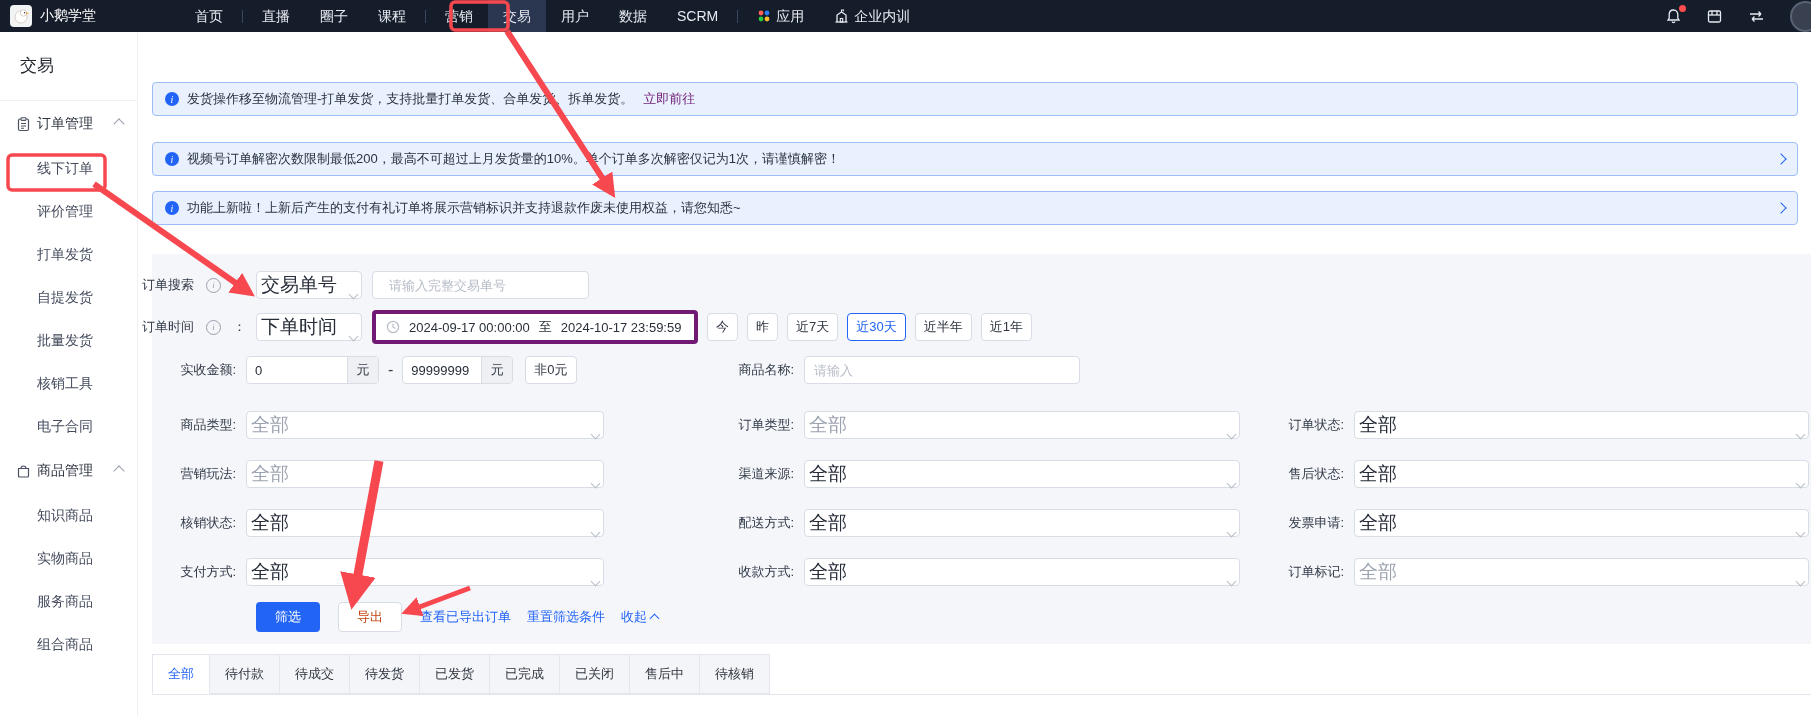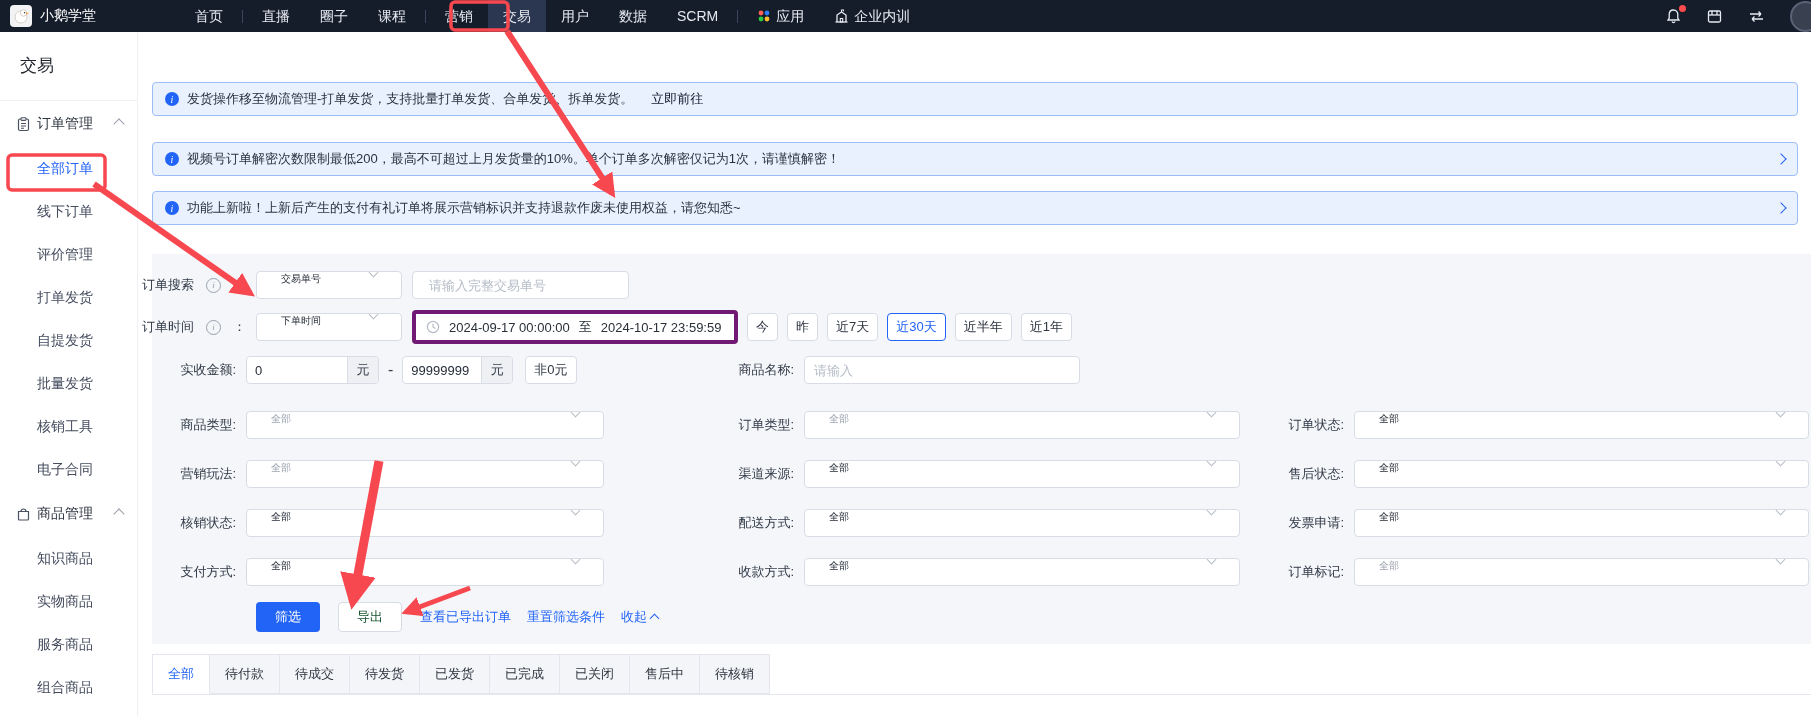--- a/index.html
+++ b/index.html
@@ -35,32 +35,32 @@
   .chev-up{width:7px;height:7px;border-left:1.5px solid #9aa1ad;border-top:1.5px solid #9aa1ad;transform:rotate(45deg);display:inline-block}
   
   .main{position:absolute;left:137px;top:32px;right:0;bottom:0;background:#fff}
   .banners{padding:50px 13px 0 15px}
   .banner{height:32px;display:flex;align-items:center;border:1px solid #9cbdf5;background:#e9f1fe;
           border-radius:4px;padding:0 12px;font-size:13px;color:#2b3240;gap:8px}
   .banner + .banner{margin-top:26px}
   .banner:nth-child(3){margin-top:15px}
   .info-ic{width:14px;height:14px;border-radius:50%;background:#2264f6;color:#fff;font-size:10px;font-style:italic;
            display:flex;align-items:center;justify-content:center;flex-shrink:0;font-family:"Liberation Serif",serif}
-  .banner .blink{color:#0f172a;margin-left:10px;cursor:pointer}
+  .banner .blink{color:#701a75;margin-left:2px;cursor:pointer}
   .chev-right{width:7px;height:7px;border-right:1.6px solid #2264f6;border-top:1.6px solid #2264f6;transform:rotate(45deg);display:inline-block;margin-left:auto;cursor:pointer}
   
   .panel{margin:29px 0 0 15px;background:#f4f6fa;padding:17px 0 12px 16px}
   .frow{display:flex;align-items:center;height:28px;margin-bottom:14px}
   .frow2{margin-bottom:15px}
   .flabel{width:78px;text-align:right;font-size:13px;color:#323a47;flex-shrink:0;margin-right:10px;
           display:flex;align-items:center;justify-content:flex-end;gap:12px;white-space:nowrap}
   .iinfo{width:13px;height:13px;border-radius:50%;border:1px solid #9aa1ad;color:#9aa1ad;font-size:9px;
          display:inline-flex;align-items:center;justify-content:center;font-style:italic;flex-shrink:0;font-family:"Liberation Serif",serif}
-  .sel{height:26px;background:#fff;border:1px solid #d8dce5;border-radius:4px;display:flex;align-items:flex-start;
-       padding:0 24px;font-size:10px;color:#262d38;cursor:pointer}
+  .sel{height:26px;background:#fff;border:1px solid #d8dce5;border-radius:4px;display:flex;align-items:flex-end;
+       padding:0 4px;font-size:19px;color:#262d38;cursor:pointer}
   .sel .val{white-space:nowrap;overflow:hidden}
   .sel .val.muted{color:#9ca3b0}
   .chev-dn{width:6px;height:6px;border-right:1.4px solid #b8bdc7;border-bottom:1.4px solid #b8bdc7;
            transform:rotate(45deg);display:inline-block;margin-left:auto;flex-shrink:0;margin-top:-3px}
   .txt{height:26px;border:1px solid #d8dce5;border-radius:4px;background:#fff;padding:0 9px;font-size:13px;
        color:#262d38;outline:none;font-family:inherit}
   .txt::placeholder{color:#b6bcc7}
   .datebox{height:26px;border:4px solid #701a75;border-radius:4px;background:#fff;display:flex;align-items:center;
            gap:9px;padding:0 10px;font-size:13px;color:#2a3039;width:298px}
   .qbtn{height:26px;border:1px solid #d8dce5;border-radius:4px;background:#fff;padding:0 8px;font-size:13px;
@@ -69,21 +69,21 @@
   .amt{display:flex;align-items:center;border:1px solid #d8dce5;border-radius:4px;background:#fff;overflow:hidden;height:26px}
   .amt input{border:none;outline:none;width:84px;padding:0 8px;font-size:13px;color:#262d38;font-family:inherit}
   .amt input.sm{width:62px}
   .amt .unit{width:30px;background:#eef0f4;border-left:1px solid #d8dce5;height:26px;display:flex;align-items:center;justify-content:center;font-size:13px;color:#3a414d}
   .grow{display:grid;grid-template-columns:78px 372px 186px 450px 100px 1fr;align-items:center;height:28px;margin-bottom:21px}
   .grow .glabel{text-align:right;padding-right:10px;font-size:13px;color:#323a47;white-space:nowrap}
   .grow .gsel{margin-right:14px}
   .grow .gsel.last{margin-right:2px}
   .btnrow{display:flex;align-items:center;margin-left:88px;margin-top:16px;height:30px}
   .btn-pri{width:64px;height:30px;background:#2264f6;color:#fff;border:none;border-radius:4px;font-size:13px;cursor:pointer;font-family:inherit}
-  .btn-sec{width:64px;height:30px;background:#fff;color:#14532d;border:1px solid #d8dce5;border-radius:4px;font-size:13px;cursor:pointer;margin-left:18px;font-family:Liberation Serif, serif}
+  .btn-sec{width:64px;height:30px;background:#fff;color:#c2410c;border:1px solid #d8dce5;border-radius:4px;font-size:13px;cursor:pointer;margin-left:18px;font-family:Liberation Serif, serif}
   .flink{color:#2264f6;font-size:13px;margin-left:16px;cursor:pointer;display:flex;align-items:center;gap:4px;white-space:nowrap}
   .flink:first-of-type{margin-left:18px}
   .caret-up{width:6px;height:6px;border-left:1.4px solid #2264f6;border-top:1.4px solid #2264f6;transform:rotate(45deg);display:inline-block;margin-top:3px}
   
   .tabbar{display:flex;margin:10px 0 0 15px;border-bottom:1px solid #e3e6ec}
   .tab{height:38px;line-height:38px;padding:0 15px;background:#f3f5f8;border:1px solid #e3e6ec;border-left:none;
        font-size:13px;color:#30363f;cursor:pointer;white-space:nowrap}
   .tab:first-child{border-left:1px solid #e3e6ec}
   .tab.on{background:#fff;color:#2264f6;border-bottom:1px solid #fff;margin-bottom:-1px}
   
@@ -192,21 +192,20 @@
         <span>
           <svg class="icon" width="15" height="15" viewBox="0 0 15 15">
             <rect x="2.5" y="2" width="10" height="11.5" rx="1.5" fill="none" stroke="#4a5160" stroke-width="1.2"></rect>
             <rect x="5" y="0.8" width="5" height="2.6" rx="0.8" fill="#fff" stroke="#4a5160" stroke-width="1.1"></rect>
             <path d="M5 6.5 L10 6.5 M5 9 L10 9 M5 11.2 L8 11.2" stroke="#4a5160" stroke-width="1.1"></path>
           </svg>
         </span>
         <span>订单管理</span>
         <span class="chev-up"></span>
       </div>
-      <div class="sb-item active">全部订单</div>
       <div class="sb-item">线下订单</div>
       <div class="sb-item">评价管理</div>
       <div class="sb-item">打单发货</div>
       <div class="sb-item">自提发货</div>
       <div class="sb-item">批量发货</div>
       <div class="sb-item">核销工具</div>
       <div class="sb-item">电子合同</div>
       <div class="sb-head">
         <span>
           <svg class="icon" width="15" height="15" viewBox="0 0 15 15">

